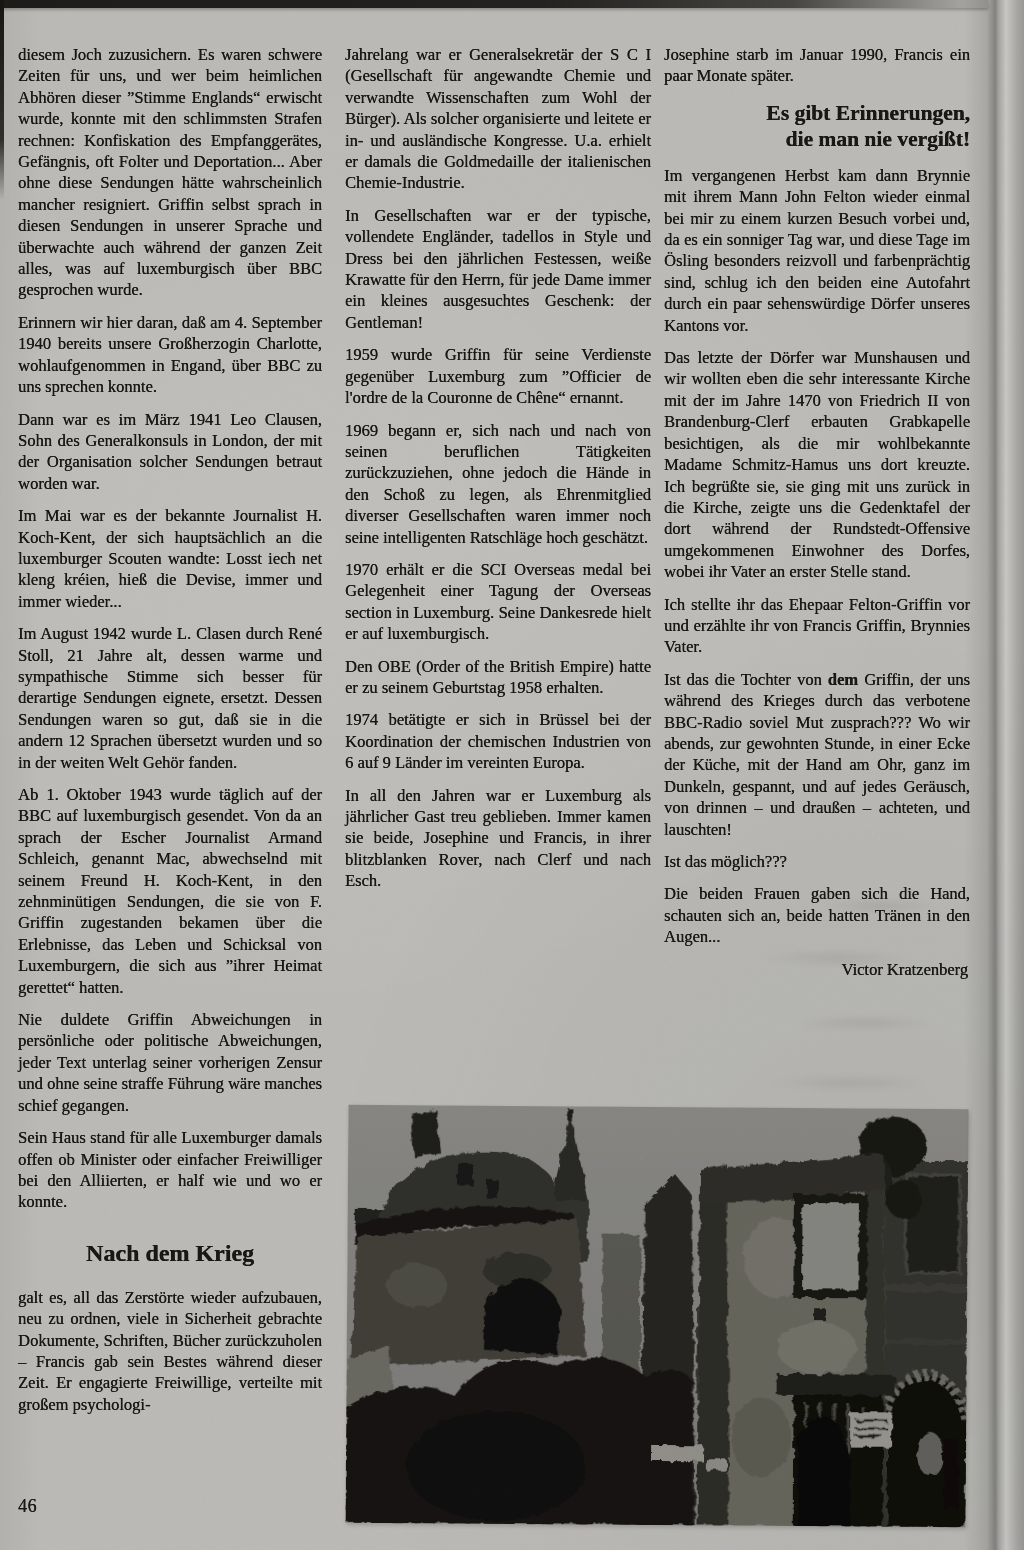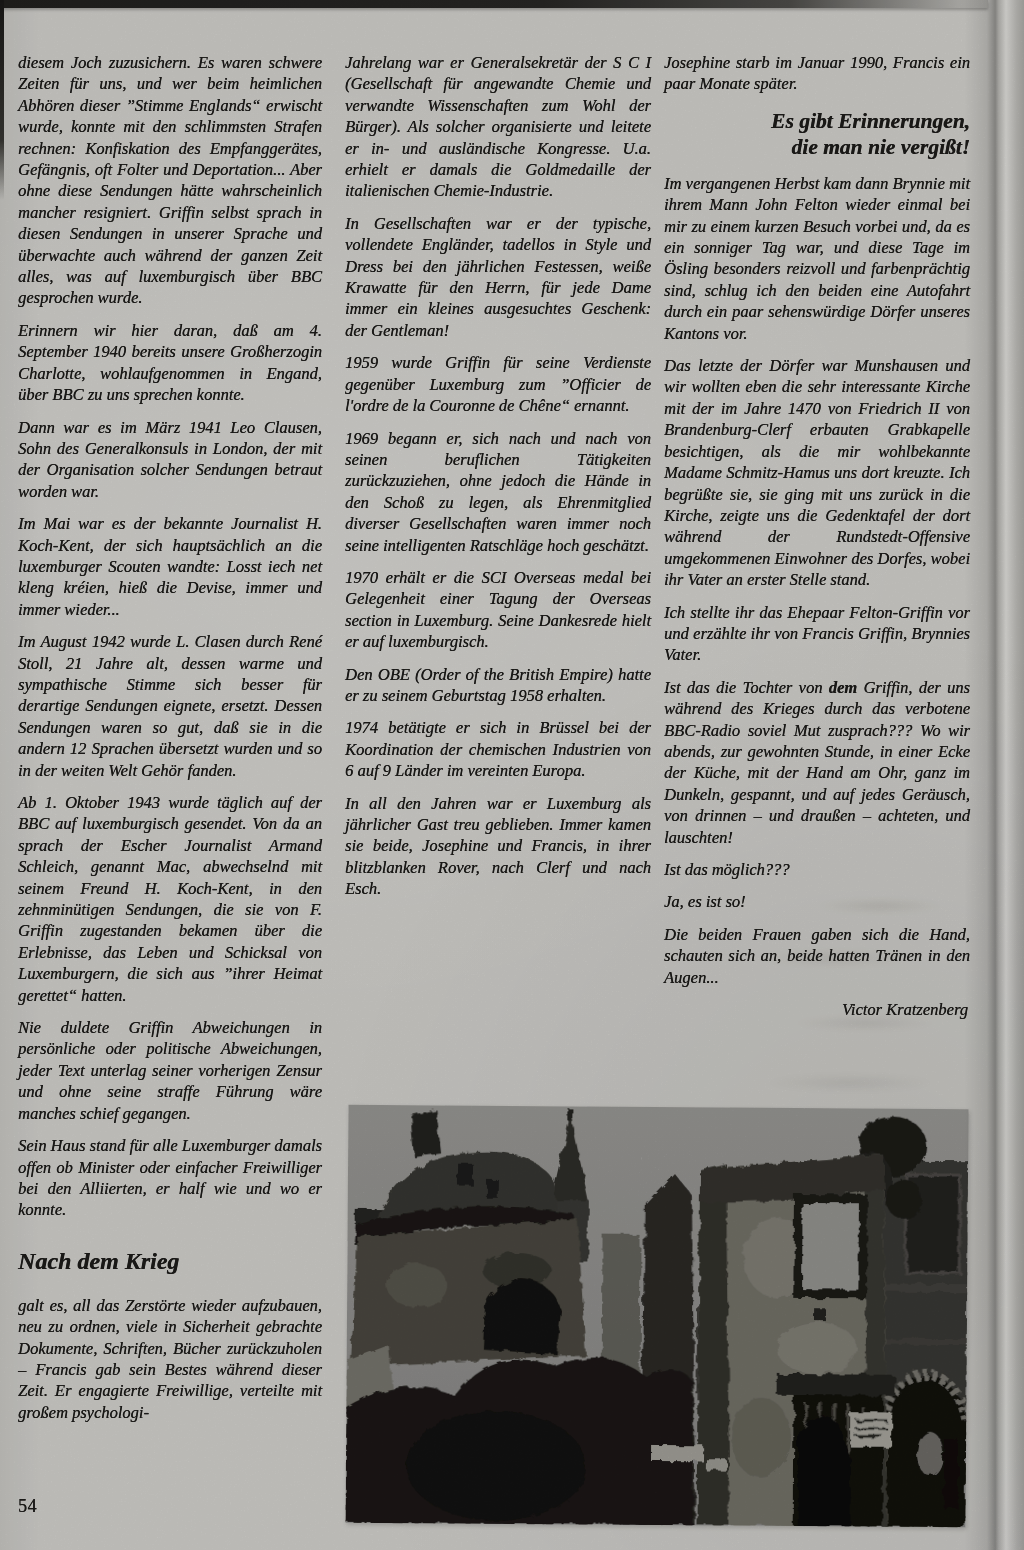--- a/index.html
+++ b/index.html
@@ -40,31 +40,30 @@
   .bleed-through{
     position:absolute;left:700px;top:880px;width:300px;height:260px;pointer-events:none;opacity:0.5;
     background:
       radial-gradient(ellipse 90px 12px at 60% 10%, rgba(90,88,82,0.25), rgba(0,0,0,0) 70%),
       radial-gradient(ellipse 110px 14px at 45% 30%, rgba(90,88,82,0.22), rgba(0,0,0,0) 70%),
       radial-gradient(ellipse 100px 12px at 55% 55%, rgba(90,88,82,0.22), rgba(0,0,0,0) 70%),
       radial-gradient(ellipse 120px 14px at 50% 78%, rgba(90,88,82,0.20), rgba(0,0,0,0) 70%);
     filter:blur(2px);
   }
   .col{
-    position:absolute;top:52px;
+    position:absolute;top:44px;
     font-size:16.5px;line-height:21.4px;text-align:justify;
     text-shadow:0.25px 0 0 currentColor;
-    font-style:italic;
   }
   .col-left{left:18px;width:304px;}
   .col-mid{left:345px;width:306px;}
   .col-right{left:664px;width:306px;}
   .col p{margin:0 0 11px 0;}
   .h-left{
-    font-size:24px;font-weight:bold;line-height:28px;
+    font-size:24px;font-weight:bold;text-align:center;line-height:28px;
     margin:26px 0 20px 0;text-shadow:0.3px 0 0 currentColor;
   }
   .h-right{
     font-size:21.5px;font-weight:bold;text-align:right;line-height:26px;
     margin:13px 0 13px 0;text-shadow:0.3px 0 0 currentColor;
   }
   .signature{text-align:right;margin-top:2px;padding-right:2px;}
   .page-number{
     position:absolute;left:18px;top:1496px;font-size:18px;letter-spacing:0.5px;
     text-shadow:0.25px 0 0 currentColor;
@@ -114,26 +113,25 @@
   <p>Josephine starb im Januar 1990, Francis ein paar Monate später.</p>
   <div class="h-right">
     <span>Es gibt Erinnerungen,</span><br>
     <span>die man nie vergißt!</span>
   </div>
   <p>Im vergangenen Herbst kam dann Brynnie mit ihrem Mann John Felton wieder einmal bei mir zu einem kurzen Besuch vorbei und, da es ein sonniger Tag war, und diese Tage im Ösling besonders reizvoll und farbenprächtig sind, schlug ich den beiden eine Autofahrt durch ein paar sehenswürdige Dörfer unseres Kantons vor.</p>
   <p>Das letzte der Dörfer war Munshausen und wir wollten eben die sehr interessante Kirche mit der im Jahre 1470 von Friedrich II von Brandenburg-Clerf erbauten Grabkapelle besichtigen, als die mir wohlbekannte Madame Schmitz-Hamus uns dort kreuzte. Ich begrüßte sie, sie ging mit uns zurück in die Kirche, zeigte uns die Gedenktafel der dort während der Rundstedt-Offensive umgekommenen Einwohner des Dorfes, wobei ihr Vater an erster Stelle stand.</p>
   <p>Ich stellte ihr das Ehepaar Felton-Griffin vor und erzählte ihr von Francis Griffin, Brynnies Vater.</p>
   <p><span>Ist das die Tochter von </span><b>dem</b><span> Griffin, der uns während des Krieges durch das verbotene BBC-Radio soviel Mut zusprach??? Wo wir abends, zur gewohnten Stunde, in einer Ecke der Küche, mit der Hand am Ohr, ganz im Dunkeln, gespannt, und auf jedes Geräusch, von drinnen – und draußen – achteten, und lauschten!</span></p>
   <p>Ist das möglich???</p>
-  <p>Ja, es ist so!</p>
   <p>Die beiden Frauen gaben sich die Hand, schauten sich an, beide hatten Tränen in den Augen...</p>
   <p class="signature">Victor Kratzenberg</p>
 </div>
 
-<div class="page-number">54</div>
+<div class="page-number">46</div>
 
 <div class="photo-wrap">
 <svg viewBox="0 0 620 418" preserveAspectRatio="none">
   <defs>
     <linearGradient id="sky" x1="0" y1="0" x2="0" y2="1">
       <stop offset="0" stop-color="#b7b6b2"></stop>
       <stop offset="0.6" stop-color="#adacaa"></stop>
       <stop offset="1" stop-color="#a3a2a0"></stop>
     </linearGradient>
     <filter id="grain">

